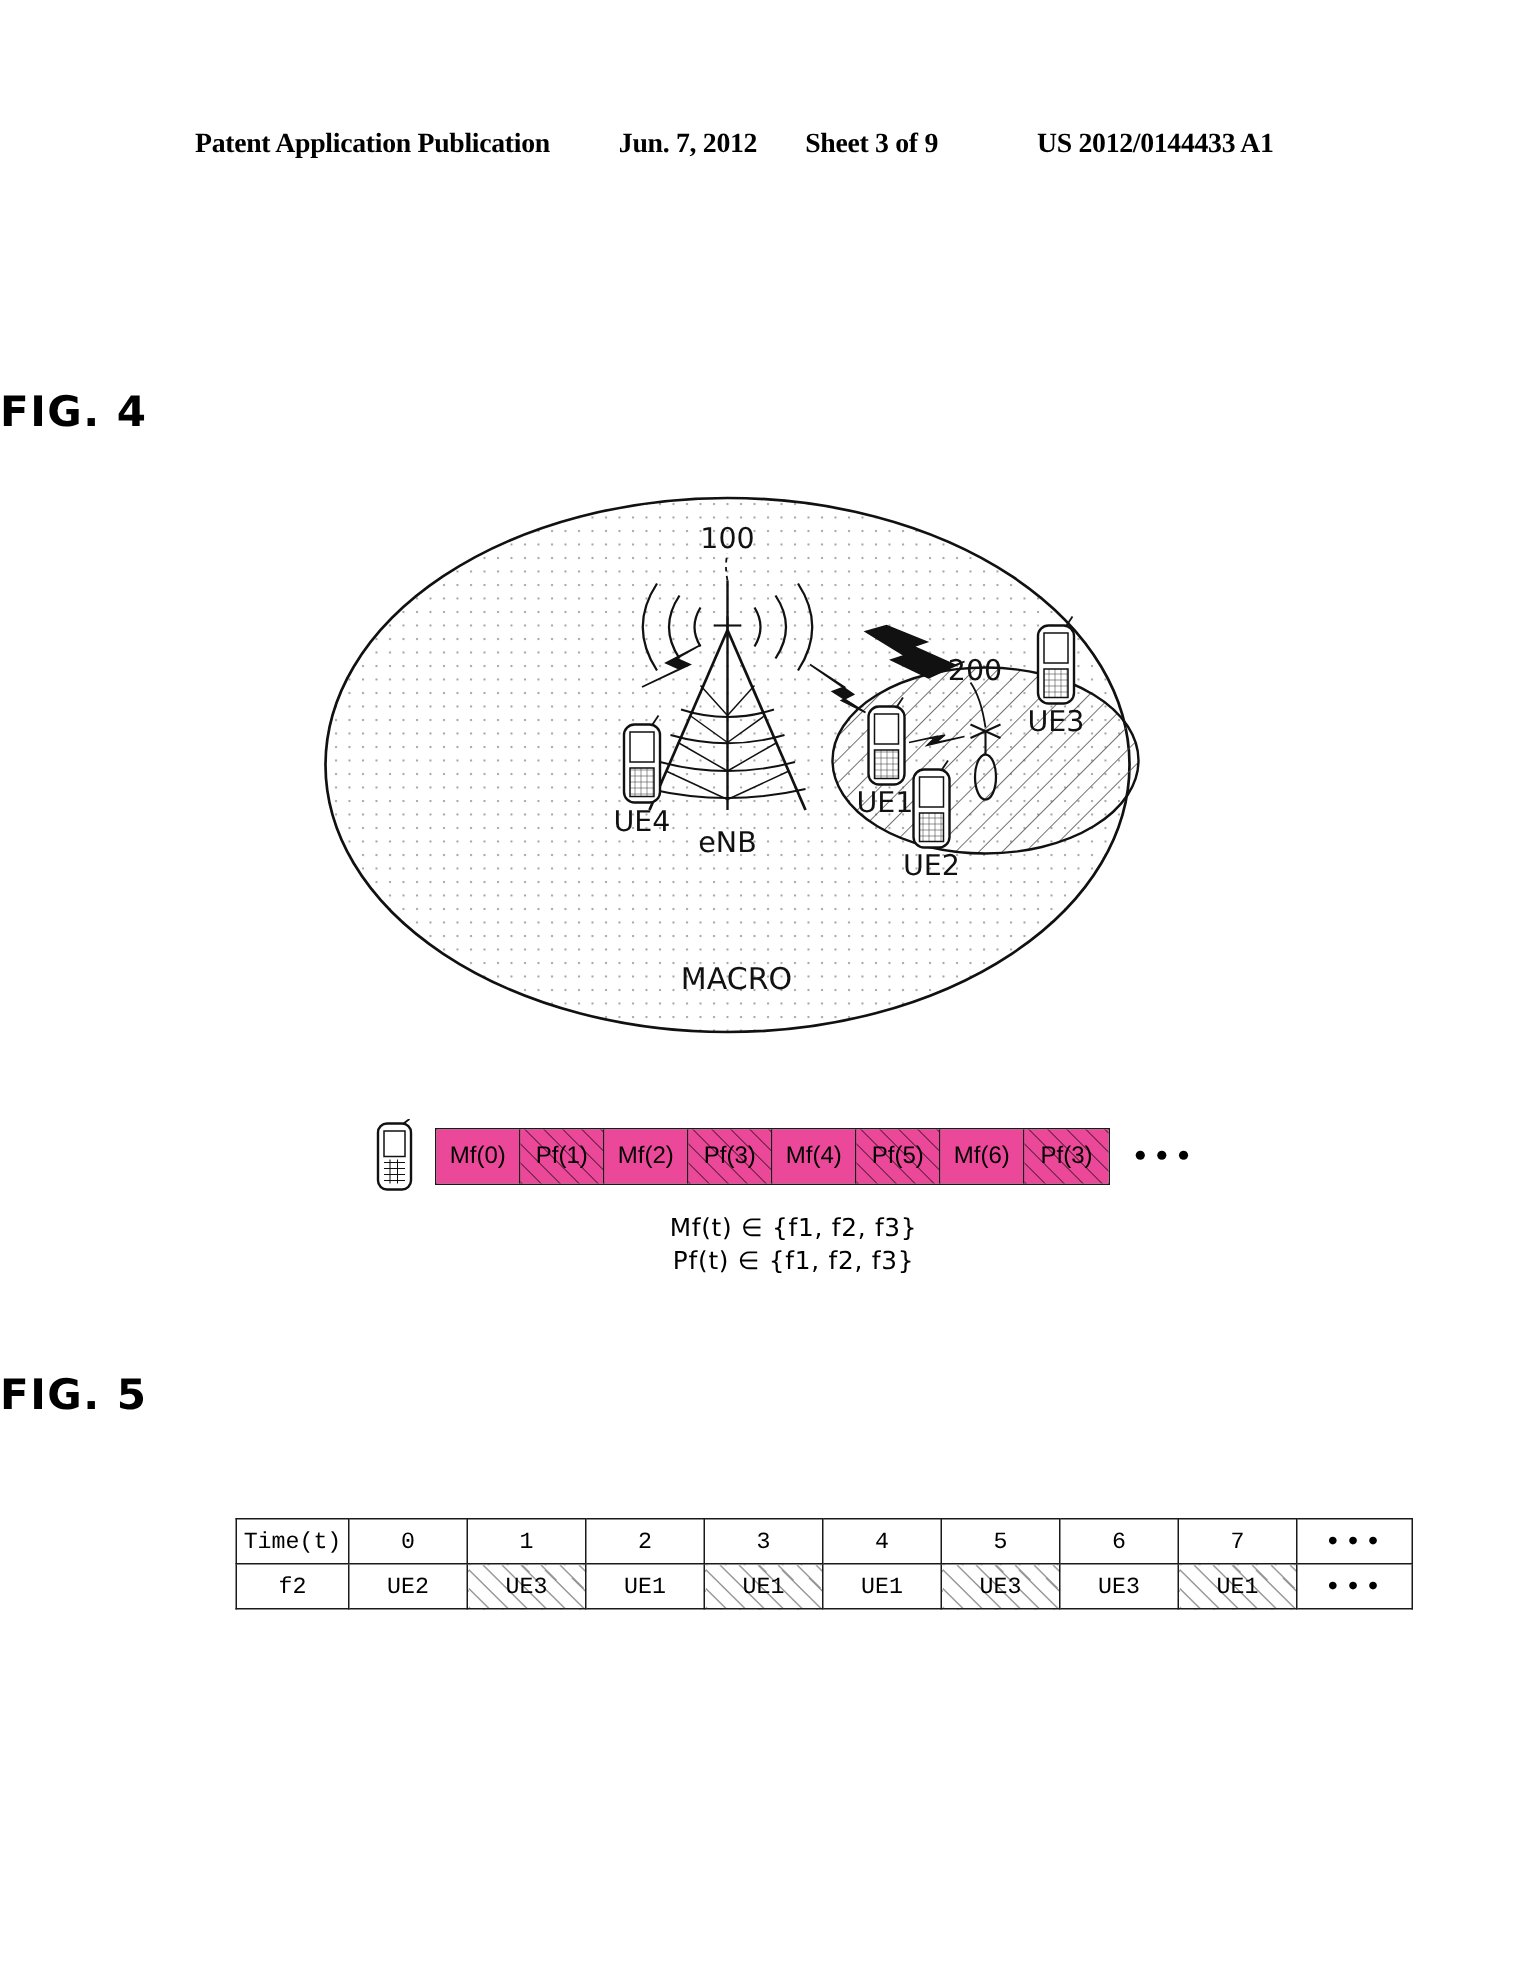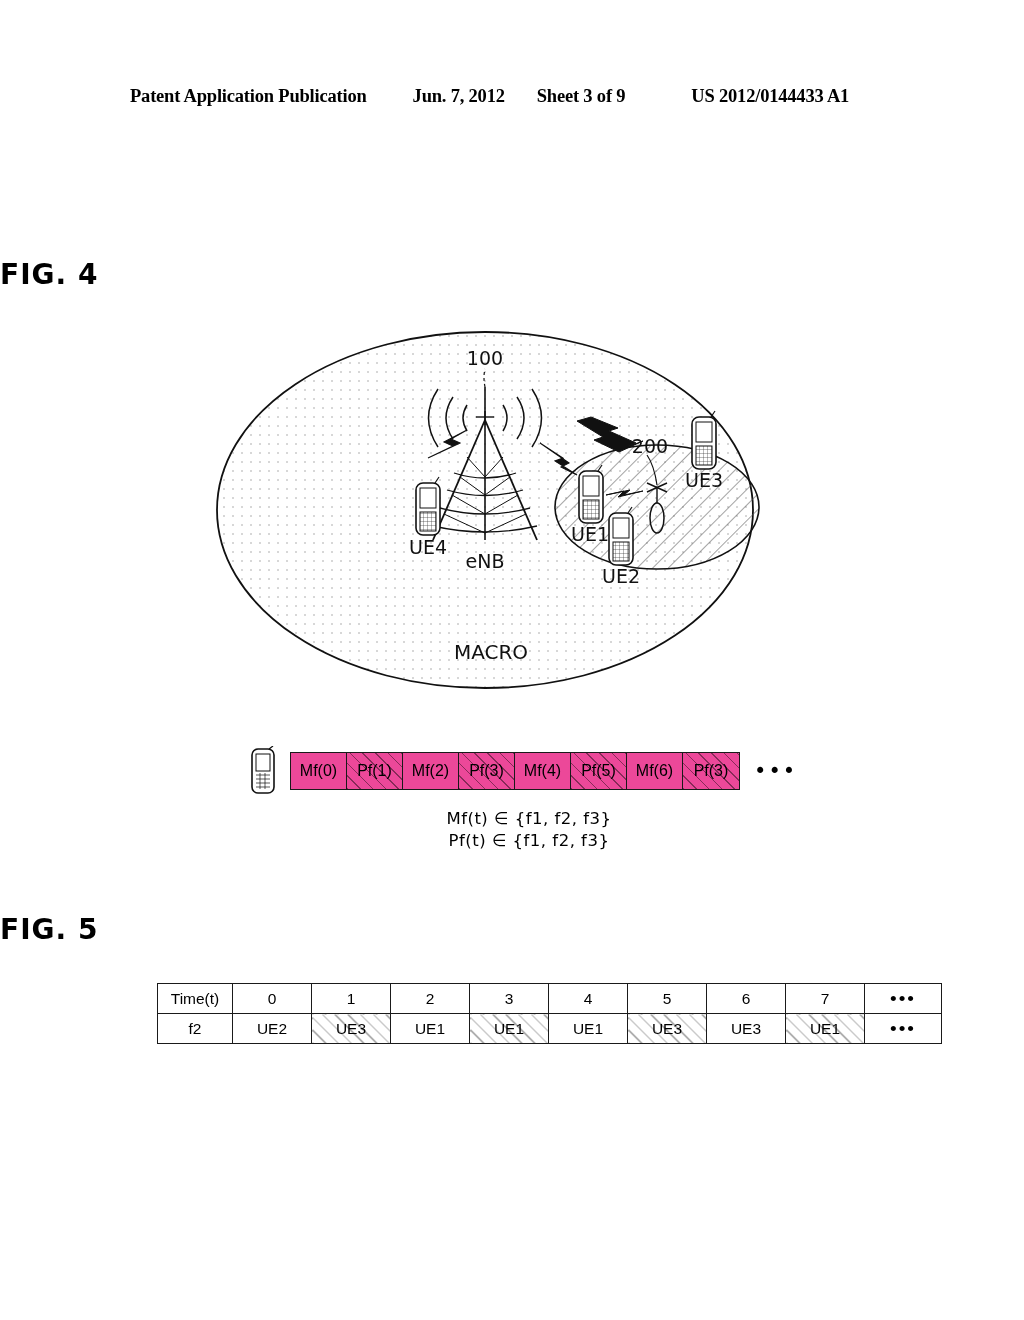--- a/index.html
+++ b/index.html
@@ -128,24 +128,24 @@
     font-size: 16.5px;
     line-height: 22px;
     padding-left: 170px;
     box-sizing: border-box;
   }
   #set-notation div { letter-spacing: 0.5px; }
 
   
   #fig5-table {
     position: absolute;
-    top: 983px;
+    top: 1012px;
     left: 157px;
     border-collapse: collapse;
-    font-family: Liberation Sans, sans-serif;
+    font-family: Liberation Mono, monospace;
     font-size: 15.5px;
   }
   #fig5-table td, #fig5-table th {
     border: 1.2px solid #1a1a1a;
     height: 30px;
     text-align: center;
     vertical-align: middle;
     font-weight: normal;
     background: #ffffff;
     box-sizing: border-box;

